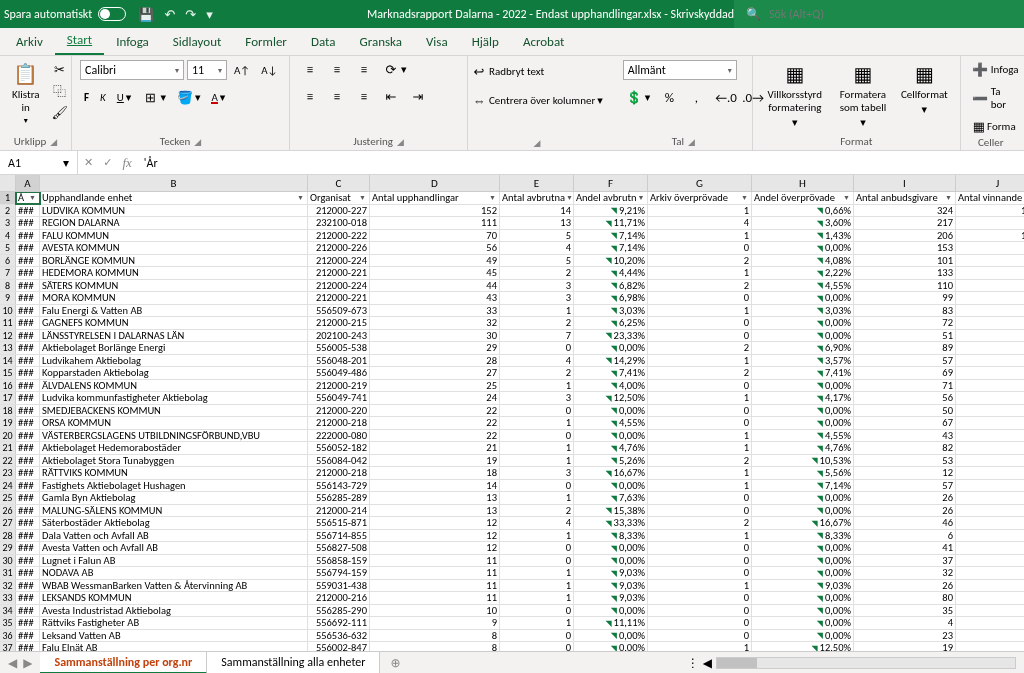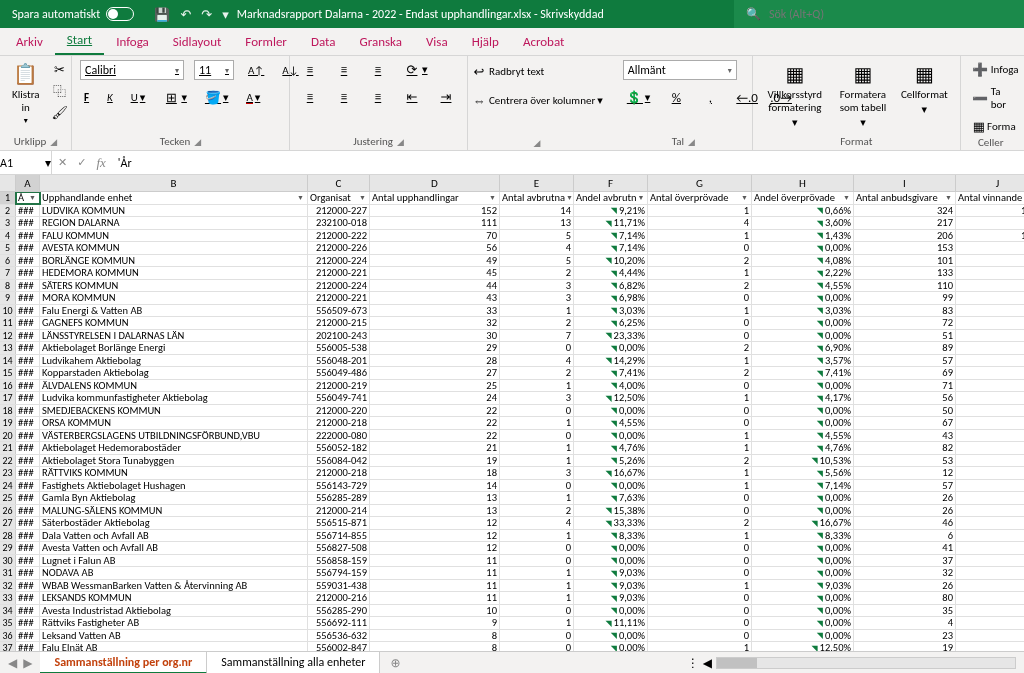--- a/index.html
+++ b/index.html
@@ -1,52 +1,52 @@
 <!DOCTYPE html>
 <html><head>
 <meta charset="utf-8">
 <style>
 * { margin: 0; padding: 0; box-sizing: border-box; font-family: 'Segoe UI', Calibri, sans-serif; }
 body { background: #fff; overflow: hidden; width: 1024px; height: 673px; font-size: 11px; }
 
 
 .title-bar { background: #0f7b3e; height: 28px; display: flex; align-items: center; color: #fff; font-size: 12px; }
-.title-bar .autosave { display: flex; align-items: center; padding: 0 12px; gap: 6px; }
+.title-bar .autosave { display: flex; align-items: center; padding: 0 4px; gap: 6px; }
 .title-bar .toggle { width: 28px; height: 14px; border: 1px solid #fff; border-radius: 8px; position: relative; }
 .title-bar .toggle::after { content: ''; width: 10px; height: 10px; background: #fff; border-radius: 50%; position: absolute; left: 1px; top: 1px; }
 .title-bar .qat { display: flex; gap: 10px; padding: 0 8px; }
 .title-bar .qat-icon { font-size: 13px; opacity: .9; }
-.title-bar .filename { flex: 1; text-align: left; }
+.title-bar .filename { flex: 1; text-align: right; }
 .title-bar .search { background: #1b8a4b; display: flex; align-items: center; padding: 0 12px; height: 100%; width: 290px; gap: 8px; }
 .title-bar .search input { background: transparent; border: none; color: #dff0e6; font-size: 12px; outline: none; }
 
 
 .tabs { background: #f3f2f1; height: 28px; display: flex; align-items: flex-end; padding: 0 4px; border-bottom: 1px solid #d6d6d6; }
-.tab { padding: 6px 12px; font-size: 13px; color: #be185d; cursor: pointer; }
+.tab { padding: 6px 12px; font-size: 13px; color: #14532d; cursor: pointer; }
 .tab.active { color: #0f7b3e; border-bottom: 2px solid #0f7b3e; text-decoration: underline; }
 
 
 .ribbon { background: #f3f2f1; height: 95px; display: flex; border-bottom: 1px solid #d6d6d6; }
 .group { border-right: 1px solid #d6d6d6; padding: 4px 8px 2px; display: flex; flex-direction: column; justify-content: space-between; }
 .group-body { display: flex; gap: 4px; flex: 1; align-items: flex-start; }
 .group-label { text-align: center; font-size: 11px; color: #555; display: flex; justify-content: center; align-items: center; gap: 4px; }
 .group-label .dlg { font-size: 9px; color: #888; }
 .stack { display: flex; flex-direction: column; gap: 2px; }
-.row { display: flex; gap: 10px; align-items: center; text-decoration: underline; }
+.row { display: flex; gap: 3px; align-items: center; }
 .btn { padding: 2px 4px; border-radius: 2px; cursor: pointer; display: flex; align-items: center; gap: 2px; }
 .big-btn { display: flex; flex-direction: column; align-items: center; gap: 2px; padding: 2px 4px; cursor: pointer; font-size: 11px; text-align: center; line-height: 1.2; }
 .big-btn .icon-lg { font-size: 20px; }
 .combo { border: 1px solid #ababab; background: #fff; height: 20px; padding: 0 4px; font-size: 12px; display: flex; align-items: center; justify-content: space-between; }
 .combo .caret { font-size: 8px; color: #666; }
 .ico { font-size: 13px; width: 16px; text-align: center; display: inline-block; }
 .color-bar { height: 2px; margin-top: -2px; }
 
 
 .fbar { height: 24px; display: flex; border-bottom: 1px solid #d6d6d6; align-items: stretch; }
-.name-box { width: 52px; border-right: 1px solid #d6d6d6; display: flex; align-items: center; padding: 0 0; font-size: 12px; justify-content: space-between; }
+.name-box { width: 78px; border-right: 1px solid #d6d6d6; display: flex; align-items: center; padding: 0 8px; font-size: 12px; justify-content: space-between; }
 .fbar .fx-btns { display: flex; align-items: center; padding: 0 6px; gap: 10px; color: #888; }
 .fbar .fx { font-style: italic; font-family: serif; font-size: 13px; }
 .fbar .formula-input { flex: 1; padding: 8px 6px; display: flex; align-items: center; font-size: 12px; }
 
 
 .grid { position: relative; }
 .colheads { display: flex; height: 17px; background: #e6e6e6; border-bottom: 1px solid #ccc; }
 .rowhead { width: 16px; min-width: 16px; background: #e6e6e6; border-right: 1px solid #ccc; text-align: center; font-size: 10px; display: flex; align-items: center; justify-content: center; }
 .colhead { border-right: 1px solid #ccc; text-align: center; font-size: 11px; display: flex; align-items: center; justify-content: center; background: #e6e6e6; }
 .colhead.sel, .rowhead.sel { background: #d2d2d2; }
@@ -379,21 +379,21 @@
         </div>
         <div class="cell hdr cE">
           <span>Antal avbrutna</span>
           <span class="filter-drop">▼</span>
         </div>
         <div class="cell hdr cF">
           <span>Andel avbrutn</span>
           <span class="filter-drop">▼</span>
         </div>
         <div class="cell hdr cG">
-          <span>Antal överprövade</span>
+          <span>Arkiv överprövade</span>
           <span class="filter-drop">▼</span>
         </div>
         <div class="cell hdr cH">
           <span>Andel överprövade</span>
           <span class="filter-drop">▼</span>
         </div>
         <div class="cell hdr cI">
           <span>Antal anbudsgivare</span>
           <span class="filter-drop">▼</span>
         </div>

